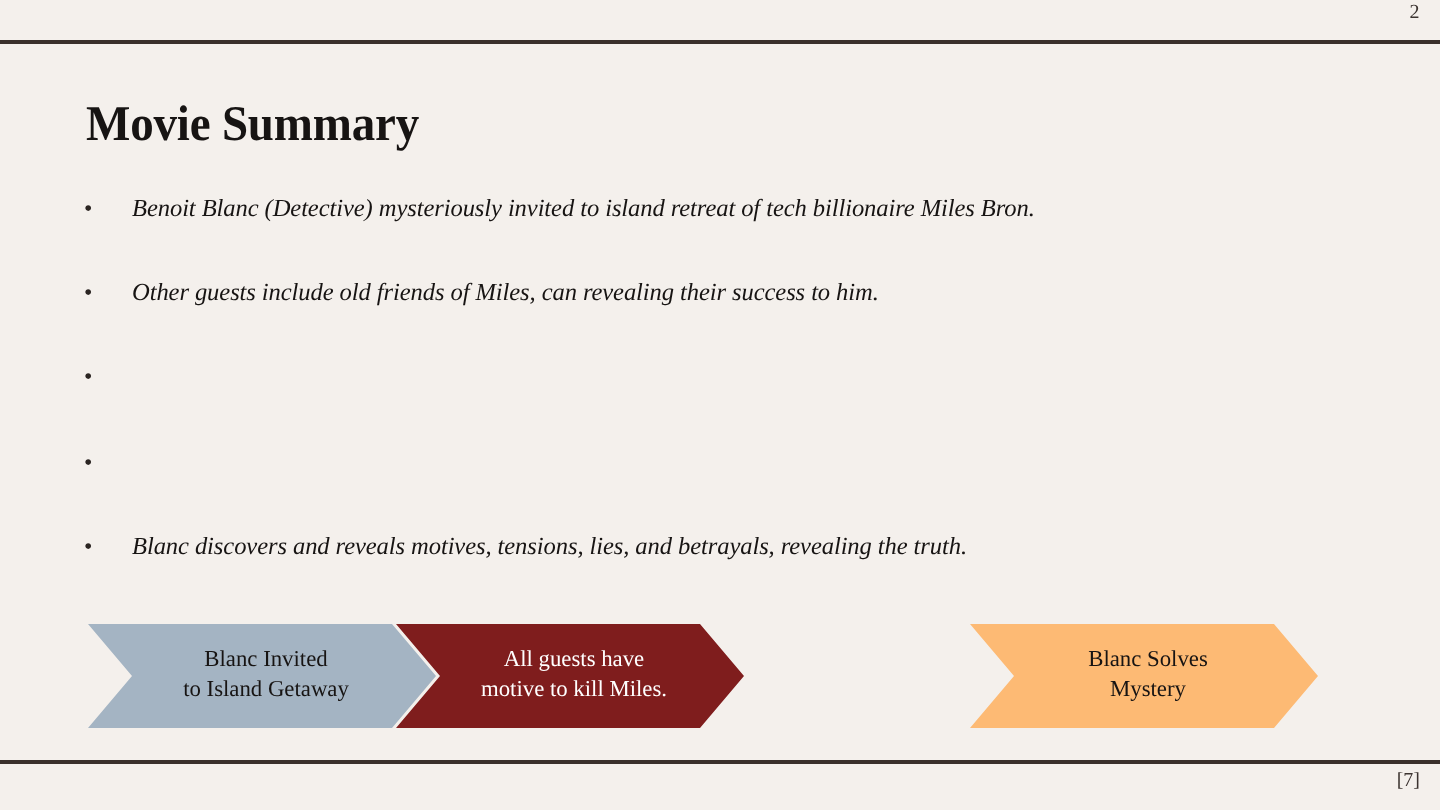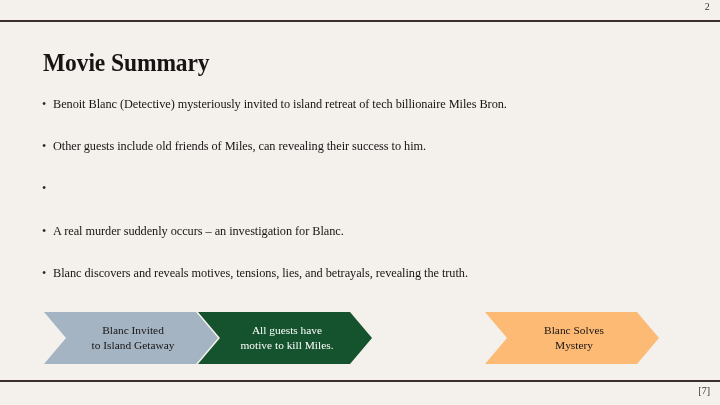--- a/index.html
+++ b/index.html
@@ -78,28 +78,29 @@
     position: absolute;
     left: 2px;
     top: 0px;
     font-family: "Liberation Serif", serif;
     font-size: 12px;
     line-height: 16px;
     color: #2b2522;
   }
   .bullet-text {
     position: absolute;
-    left: 13px;
+    left: 26px;
     top: 0px;
     font-family: "Liberation Serif", serif;
     font-size: 12.3px;
     line-height: 16px;
     color: #171413;
     white-space: nowrap;
     letter-spacing: -0.05px;
+    font-style: italic;
   }
 
   
   .process-band {
     position: absolute;
     left: 44px;
     top: 312px;
     width: 632px;
     height: 52px;
   }
@@ -115,21 +116,21 @@
   }
   .chev-1 {
     left: 0px;
     width: 174px;
     background: #a4b4c3;
     clip-path: polygon(0 0, 152px 0, 174px 50%, 152px 100%, 0 100%, 22px 50%);
   }
   .chev-2 {
     left: 154px;
     width: 174px;
-    background: #14532d;
+    background: #7f1d1d;
     clip-path: polygon(0 0, 152px 0, 174px 50%, 152px 100%, 0 100%, 22px 50%);
   }
   .chev-3 {
     left: 308px;
     width: 174px;
     background: #5f7285;
     clip-path: polygon(0 0, 152px 0, 174px 50%, 152px 100%, 0 100%, 22px 50%);
   }
   .chev-4 {
     left: 441px;
@@ -189,21 +190,20 @@
       <span class="bullet-marker">•</span>
       <span class="bullet-text">Other guests include old friends of Miles, can revealing their success to him.</span>
     </div>
 
     <div class="bullet-row">
       <span class="bullet-marker">•</span>
     </div>
 
     <div class="bullet-row">
       <span class="bullet-marker">•</span>
-      <span class="bullet-text">A real murder suddenly occurs – an investigation for Blanc.</span>
     </div>
 
     <div class="bullet-row">
       <span class="bullet-marker">•</span>
       <span class="bullet-text">Blanc discovers and reveals motives, tensions, lies, and betrayals, revealing the truth.</span>
     </div>
 
   </div>
 
   <div class="process-band">

